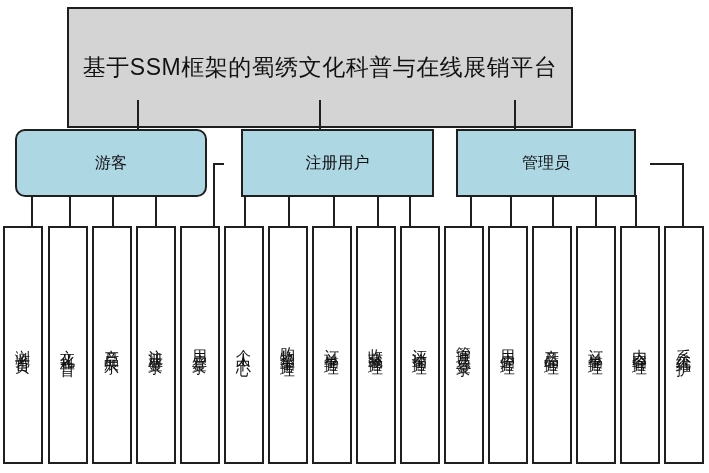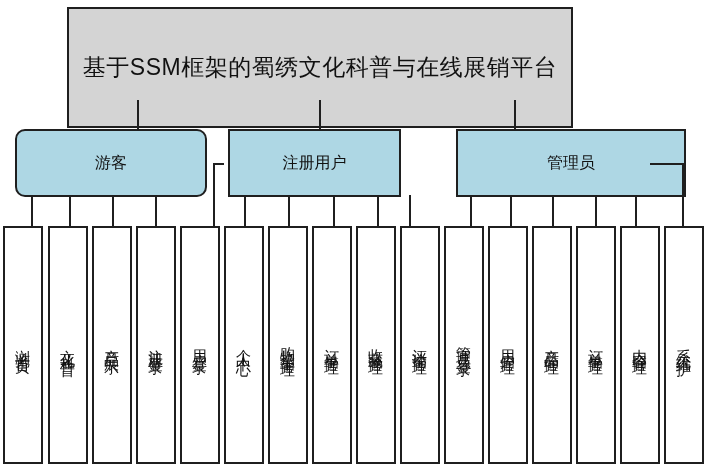--- a/index.html
+++ b/index.html
@@ -25,22 +25,22 @@
     background:#d4d4d4;
     font-size:23px;
     letter-spacing:0.5px;
   }
   .branch-box{
     top:129px;height:68px;
     background:#aed7e4;
     font-size:16px;
   }
   .branch-visitor{left:15px;width:192px;border-radius:10px;}
-  .branch-registered{left:228px;width:173px;}
-  .branch-admin{left:456px;width:230px;}
+  .branch-registered{left:241px;width:193px;}
+  .branch-admin{left:456px;width:180px;}
   .leaf-box{
     top:226px;height:238px;width:40px;
     background:#ffffff;
   }
   .leaf-label{
     writing-mode:vertical-rl;
     text-orientation:upright;
     font-size:15px;
     letter-spacing:4px;
     line-height:1;

